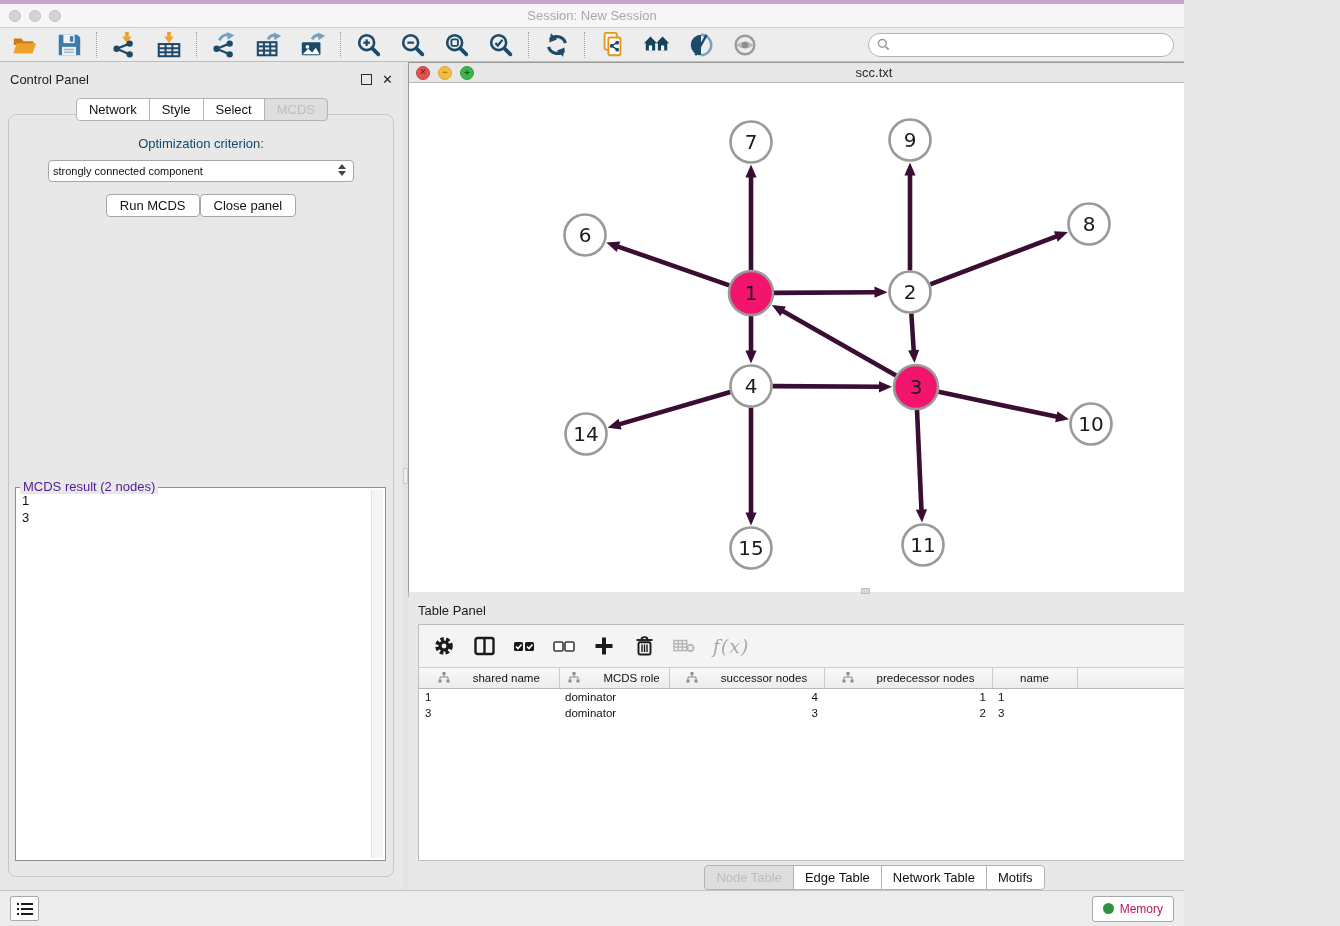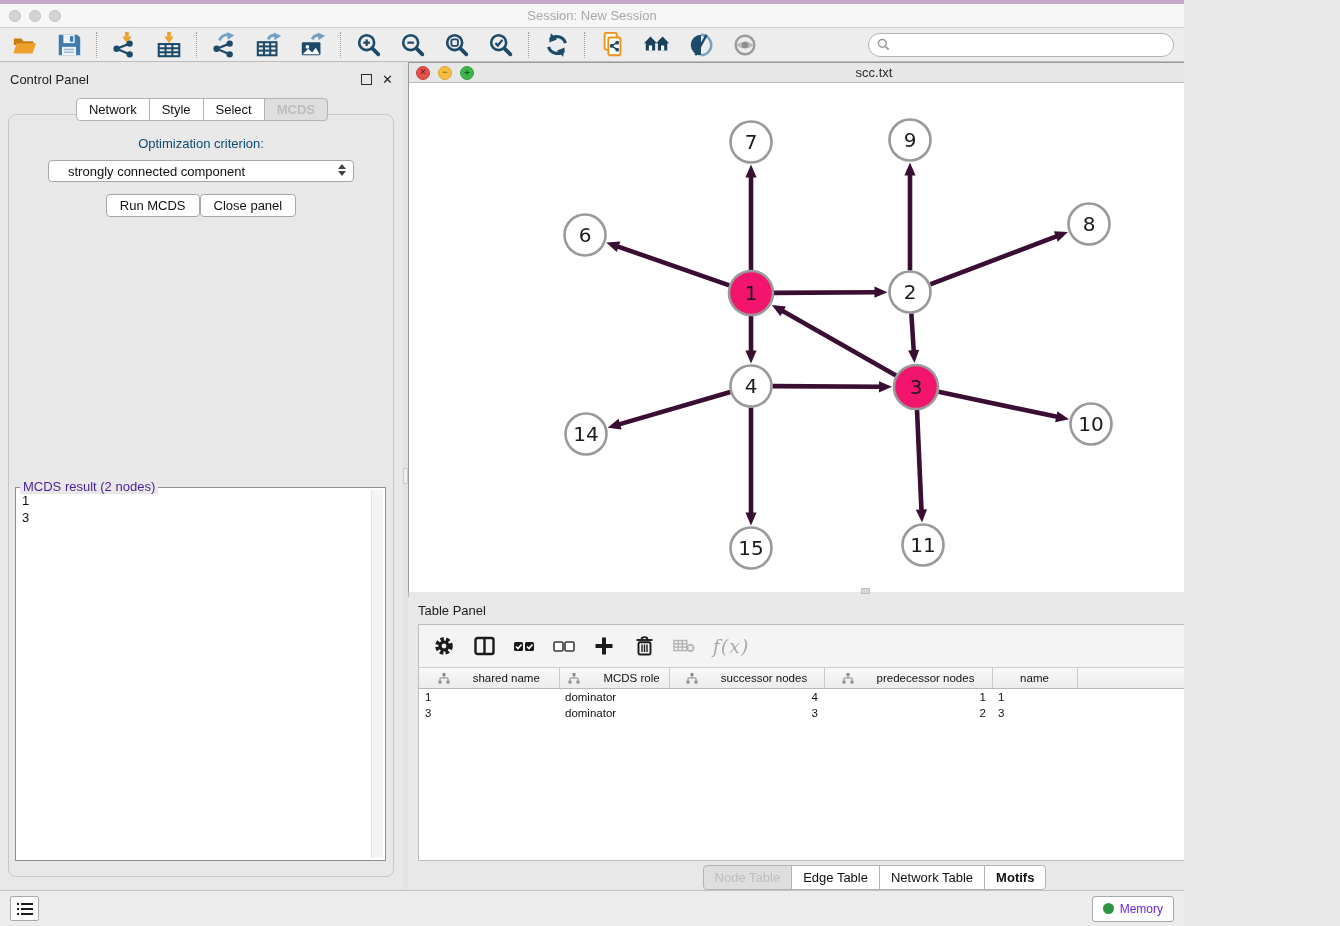--- a/index.html
+++ b/index.html
@@ -24,25 +24,25 @@
   
   .control-panel{position:absolute;left:0;top:62px;width:403px;height:828px;background:#e8e8e8;}
   .panel-head{display:flex;align-items:center;height:26px;padding:4px 10px 0 10px;}
   .panel-title{font-size:13px;color:#1c1c1c;}
   .panel-btns{margin-left:auto;display:flex;align-items:center;gap:10px;}
   .float-box{width:9px;height:9px;border:1.6px solid #2d2d2d;background:transparent;}
   .close-x{font-size:13px;font-weight:bold;color:#1c1c1c;line-height:9px;}
   .cp-tabs{display:flex;justify-content:center;margin-top:6px;position:relative;z-index:2;}
   .tab{font-size:13px;color:#111;background:#fff;border:1px solid #b3b3b3;padding:3px 12px;margin-right:-1px;}
   .tab:first-child{border-radius:4px 0 0 4px;}
-  .tab:last-child{border-radius:0 4px 4px 0;font-weight:bold;}
+  .tab:last-child{border-radius:0 4px 4px 0;}
   .tab.sel{background:#dedede;color:#bdbdbd;}
   .cp-box{position:absolute;left:8px;right:9px;top:52px;bottom:13px;border:1px solid #c6c6c6;border-radius:8px;background:#e8e8e8;}
   .opt-label{text-align:center;font-size:13px;color:#0c4a6e;margin-top:21px;}
-  .combo{position:relative;margin:9px auto 0 auto;width:306px;height:22px;background:#fff;border:1px solid #a6a6a6;border-radius:4px;display:flex;align-items:center;font-size:13px;padding-left:19px;box-sizing:border-box;color:#111;}
+  .combo{position:relative;margin:9px auto 0 auto;width:306px;height:22px;background:#fff;border:1px solid #a6a6a6;border-radius:4px;display:flex;align-items:center;font-size:11px;padding-left:4px;box-sizing:border-box;color:#111;}
   .combo .spin{position:absolute;right:7px;top:3px;display:flex;flex-direction:column;gap:2px;}
   .combo .spin i{display:block;width:0;height:0;border-left:4px solid transparent;border-right:4px solid transparent;}
   .combo .spin .up{border-bottom:5px solid #444;}
   .combo .spin .dn{border-top:5px solid #444;}
   .cp-buttons{display:flex;justify-content:center;margin-top:12px;}
   .btn{font-size:13px;color:#111;background:#fff;border:1px solid #a6a6a6;border-radius:4px;padding:3px 13px;}
   .result-fs{position:absolute;left:6px;width:369px;top:372px;height:372px;border:1px solid #8f8f8f;background:#fff;margin:0;padding:0;}
   .result-legend{position:absolute;top:-9px;left:4px;background:#e8e8e8;font-size:13px;color:#4c1d95;padding:0 3px;}
   .result-body{position:absolute;inset:4px 14px 2px 6px;font-size:13px;color:#111;line-height:17px;white-space:pre;overflow:hidden;}
   .result-scroll{position:absolute;top:2px;bottom:2px;right:2px;width:11px;background:#f4f4f4;border-left:1px solid #e2e2e2;}
@@ -65,30 +65,30 @@
 
   
   .table-panel{position:absolute;left:408px;top:597px;width:932px;height:293px;background:#e8e8e8;}
   .tp-head{display:flex;align-items:center;height:22px;padding:2px 12px 0 10px;}
   .tp-body{position:absolute;left:10px;right:8px;top:27px;height:235px;border:1px solid #bdbdbd;background:#fff;}
   .tp-toolbar{height:42px;background:#f4f4f4;border-bottom:1px solid #cfcfcf;display:flex;align-items:center;gap:18px;padding:0 14px;}
   .tp-toolbar .ti{display:flex;align-items:center;justify-content:center;width:22px;height:22px;}
   .fx{font-family:"DejaVu Serif","Liberation Serif",serif;font-style:italic;font-size:19px;color:#aaaaaa;letter-spacing:1px;}
   .grid-table{width:100%;border-collapse:collapse;table-layout:fixed;}
   .grid-table th{height:18px;background:linear-gradient(#f8f8f8,#ececec);border-right:1px solid #c9c9c9;border-bottom:1px solid #b9b9b9;font-size:11.5px;font-weight:normal;color:#111;position:relative;}
-  .grid-table th .th-inner{display:flex;align-items:flex-end;justify-content:center;gap:23px;}
+  .grid-table th .th-inner{display:flex;align-items:flex-start;justify-content:center;gap:23px;}
   .grid-table td{height:16px;font-size:11.5px;color:#111;padding:0 6px;border:none;}
   .grid-table td.r{text-align:right;}
   .tp-tabs{position:absolute;left:0;right:0;top:268px;display:flex;justify-content:center;}
   .tp-tabs .tab{padding:4px 11px;}
 
   
   .statusbar{position:absolute;left:0;top:890px;width:100%;height:36px;background:#ececec;border-top:1px solid #c2c2c2;display:flex;align-items:center;padding:0 10px;box-sizing:border-box;}
   .status-left-btn{width:27px;height:23px;background:#fdfdfd;border:1px solid #a9a9a9;border-radius:2px;display:flex;align-items:center;justify-content:center;}
-  .memory-btn{margin-left:auto;display:flex;align-items:center;gap:6px;background:#fdfdfd;border:1px solid #a9a9a9;border-radius:3px;height:24px;padding:0 10px;font-size:12px;color:#6d28d9;}
+  .memory-btn{margin-left:auto;display:flex;align-items:center;gap:6px;background:#fdfdfd;border:1px solid #a9a9a9;border-radius:3px;height:24px;padding:0 10px;font-size:12px;color:#be185d;}
   .mem-dot{width:11px;height:11px;border-radius:50%;background:#2f9340;}
 </style>
 </head>
 <body>
 
 <div class="app">
 
   <div class="desktop-strip"></div>
 
   <div class="mac-titlebar">

